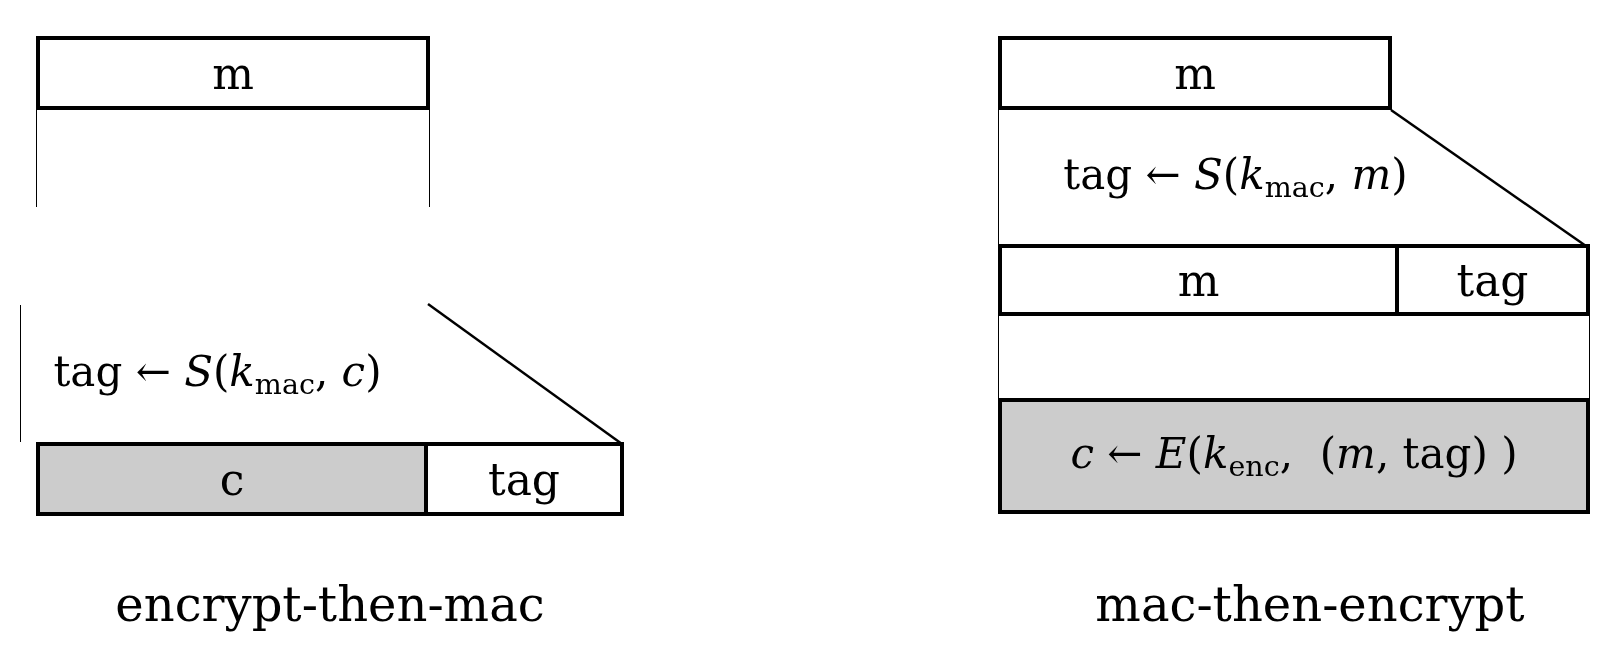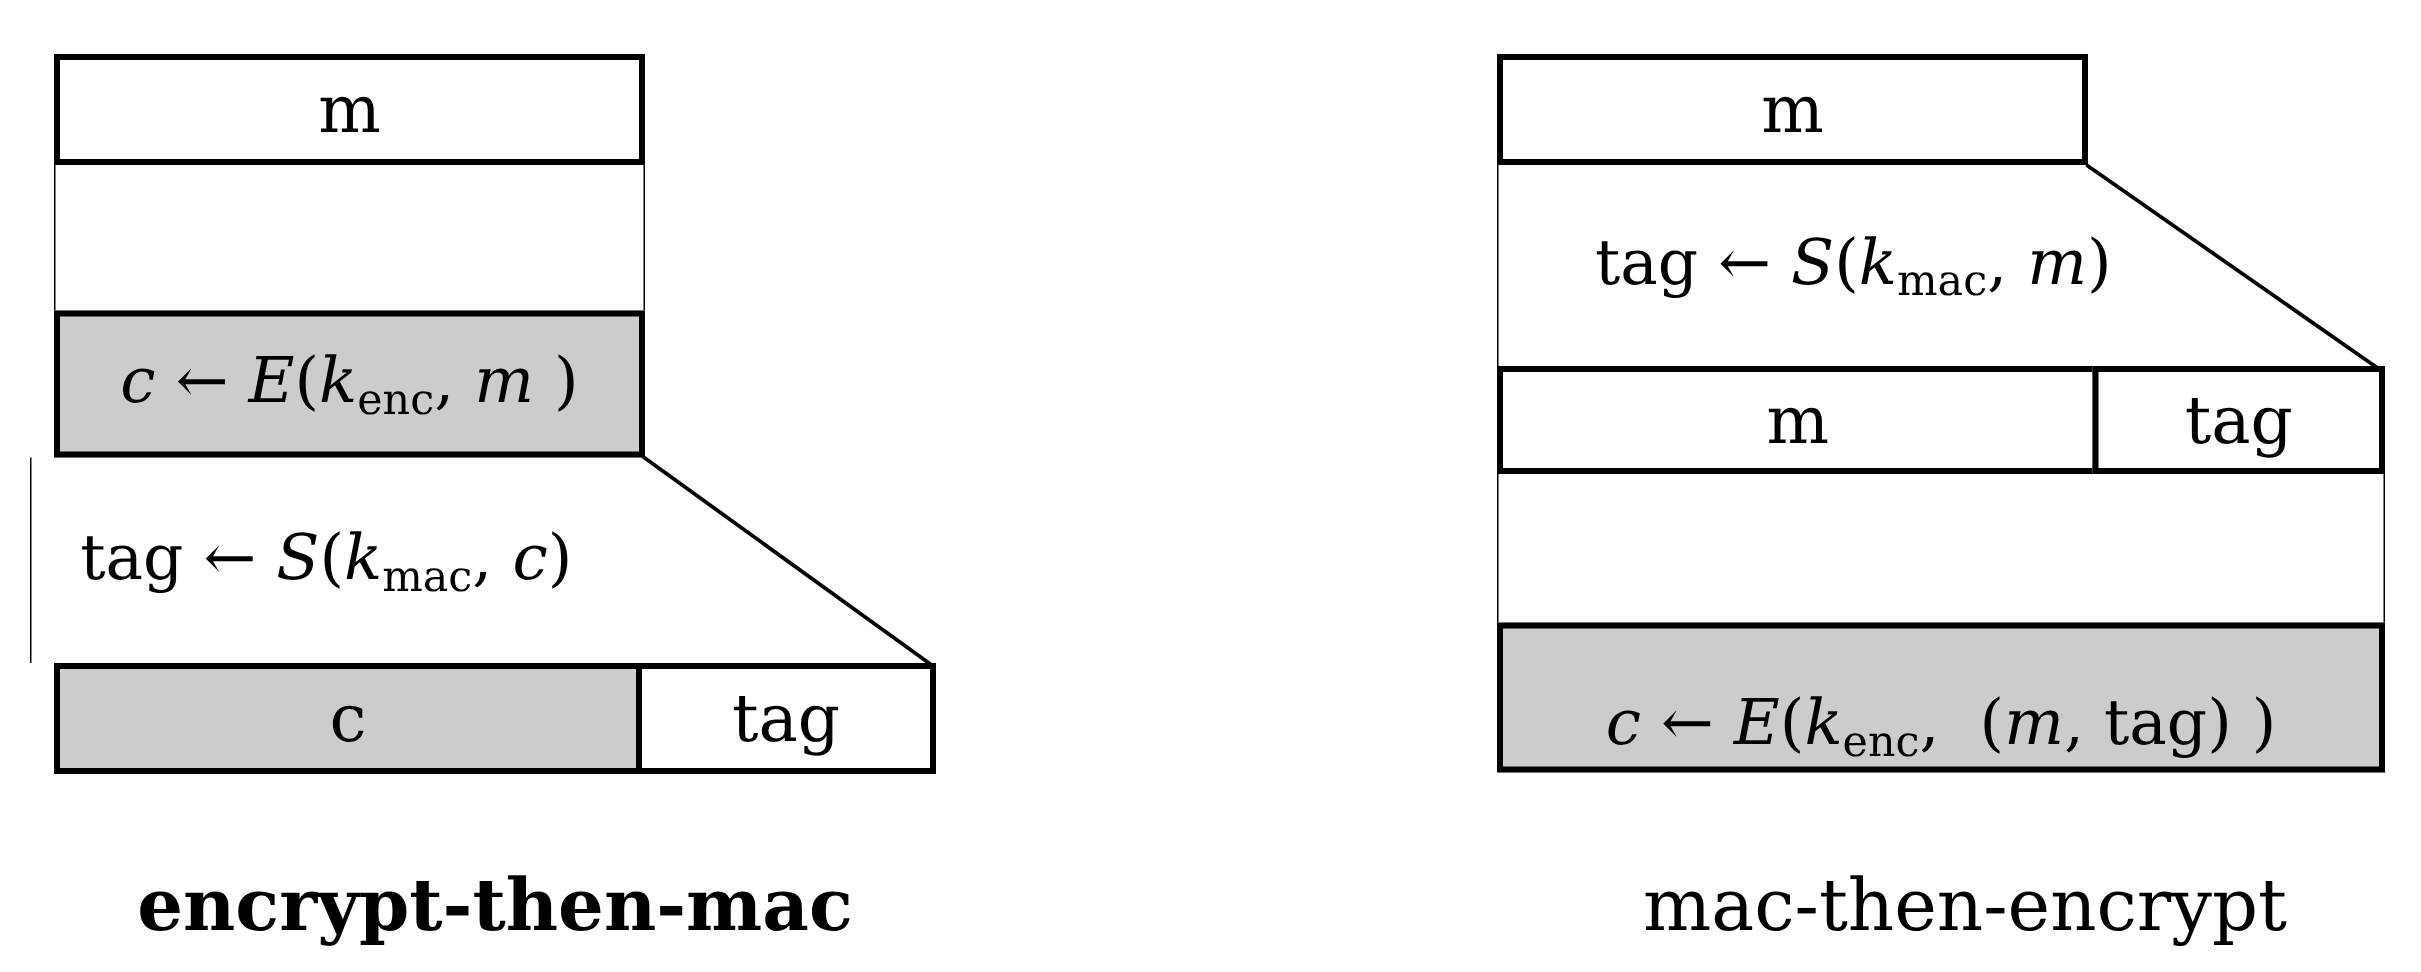--- a/index.html
+++ b/index.html
@@ -80,53 +80,50 @@
     <line x1="428" y1="304" x2="622" y2="444" stroke="#000000" stroke-width="2.5"></line>
     <line x1="1391" y1="110" x2="1586" y2="246" stroke="#000000" stroke-width="2.5"></line>
   </svg>
 
   <div class="box" style="left:36px; top:36px; width:394px; height:74px;">
     <span class="math it cell-label">m</span>
   </div>
 
   <div class="region thinL thinR" style="left:36px; top:110px; width:394px; height:97px;"></div>
 
-  <div class="box shaded" style="left:36px; top:207px; width:394px; height:98px;">
-    <span class="math"><span class="it">c</span><span class="rm"> ← </span><span class="it">E</span><span class="rm">(</span><span class="it">k</span><span class="sub">enc</span><span class="rm">, </span><span class="it">m</span><span class="rm"> )</span></span>
-  </div>
 
   <div class="region thinL" style="left:20px; top:305px; width:394px; height:137px;">
     <span class="math"><span class="rm">tag</span><span class="rm"> ← </span><span class="it">S</span><span class="rm">(</span><span class="it">k</span><span class="sub">mac</span><span class="rm">, </span><span class="it">c</span><span class="rm">)</span></span>
   </div>
 
   <div class="box shaded" style="left:36px; top:442px; width:392px; height:74px;">
     <span class="math it cell-label">c</span>
   </div>
   <div class="box" style="left:424px; top:442px; width:200px; height:74px;">
     <span class="math rm cell-label">tag</span>
   </div>
 
-  <div class="caption" style="left:330px;font-weight:bold;">encrypt-then-mac</div>
+  <div class="caption" style="left:330px;">encrypt-then-mac</div>
 
   <div class="box" style="left:998px; top:36px; width:394px; height:74px;">
     <span class="math it cell-label">m</span>
   </div>
 
   <div class="region thinL" style="left:998px; top:110px; width:474px; height:134px;">
     <span class="math"><span class="rm">tag</span><span class="rm"> ← </span><span class="it">S</span><span class="rm">(</span><span class="it">k</span><span class="sub">mac</span><span class="rm">, </span><span class="it">m</span><span class="rm">)</span></span>
   </div>
 
   <div class="box" style="left:998px; top:244px; width:401px; height:72px;">
     <span class="math it cell-label">m</span>
   </div>
   <div class="box" style="left:1395px; top:244px; width:195px; height:72px;">
     <span class="math rm cell-label">tag</span>
   </div>
 
   <div class="region thinL thinR" style="left:998px; top:316px; width:592px; height:99px;"></div>
 
-  <div class="box shaded" style="left:998px; top:415px; width:592px; height:100px;align-items:flex-end;">
+  <div class="box shaded" style="left:998px; top:398px; width:592px; height:116px;">
     <span class="math"><span class="it">c</span><span class="rm"> ← </span><span class="it">E</span><span class="rm">(</span><span class="it">k</span><span class="sub">enc</span><span class="rm">,  (</span><span class="it">m</span><span class="rm">, tag) )</span></span>
   </div>
 
   <div class="caption" style="left:1294px;margin-left:16px;">mac-then-encrypt</div>
 
 </div>
 
 </body></html>

